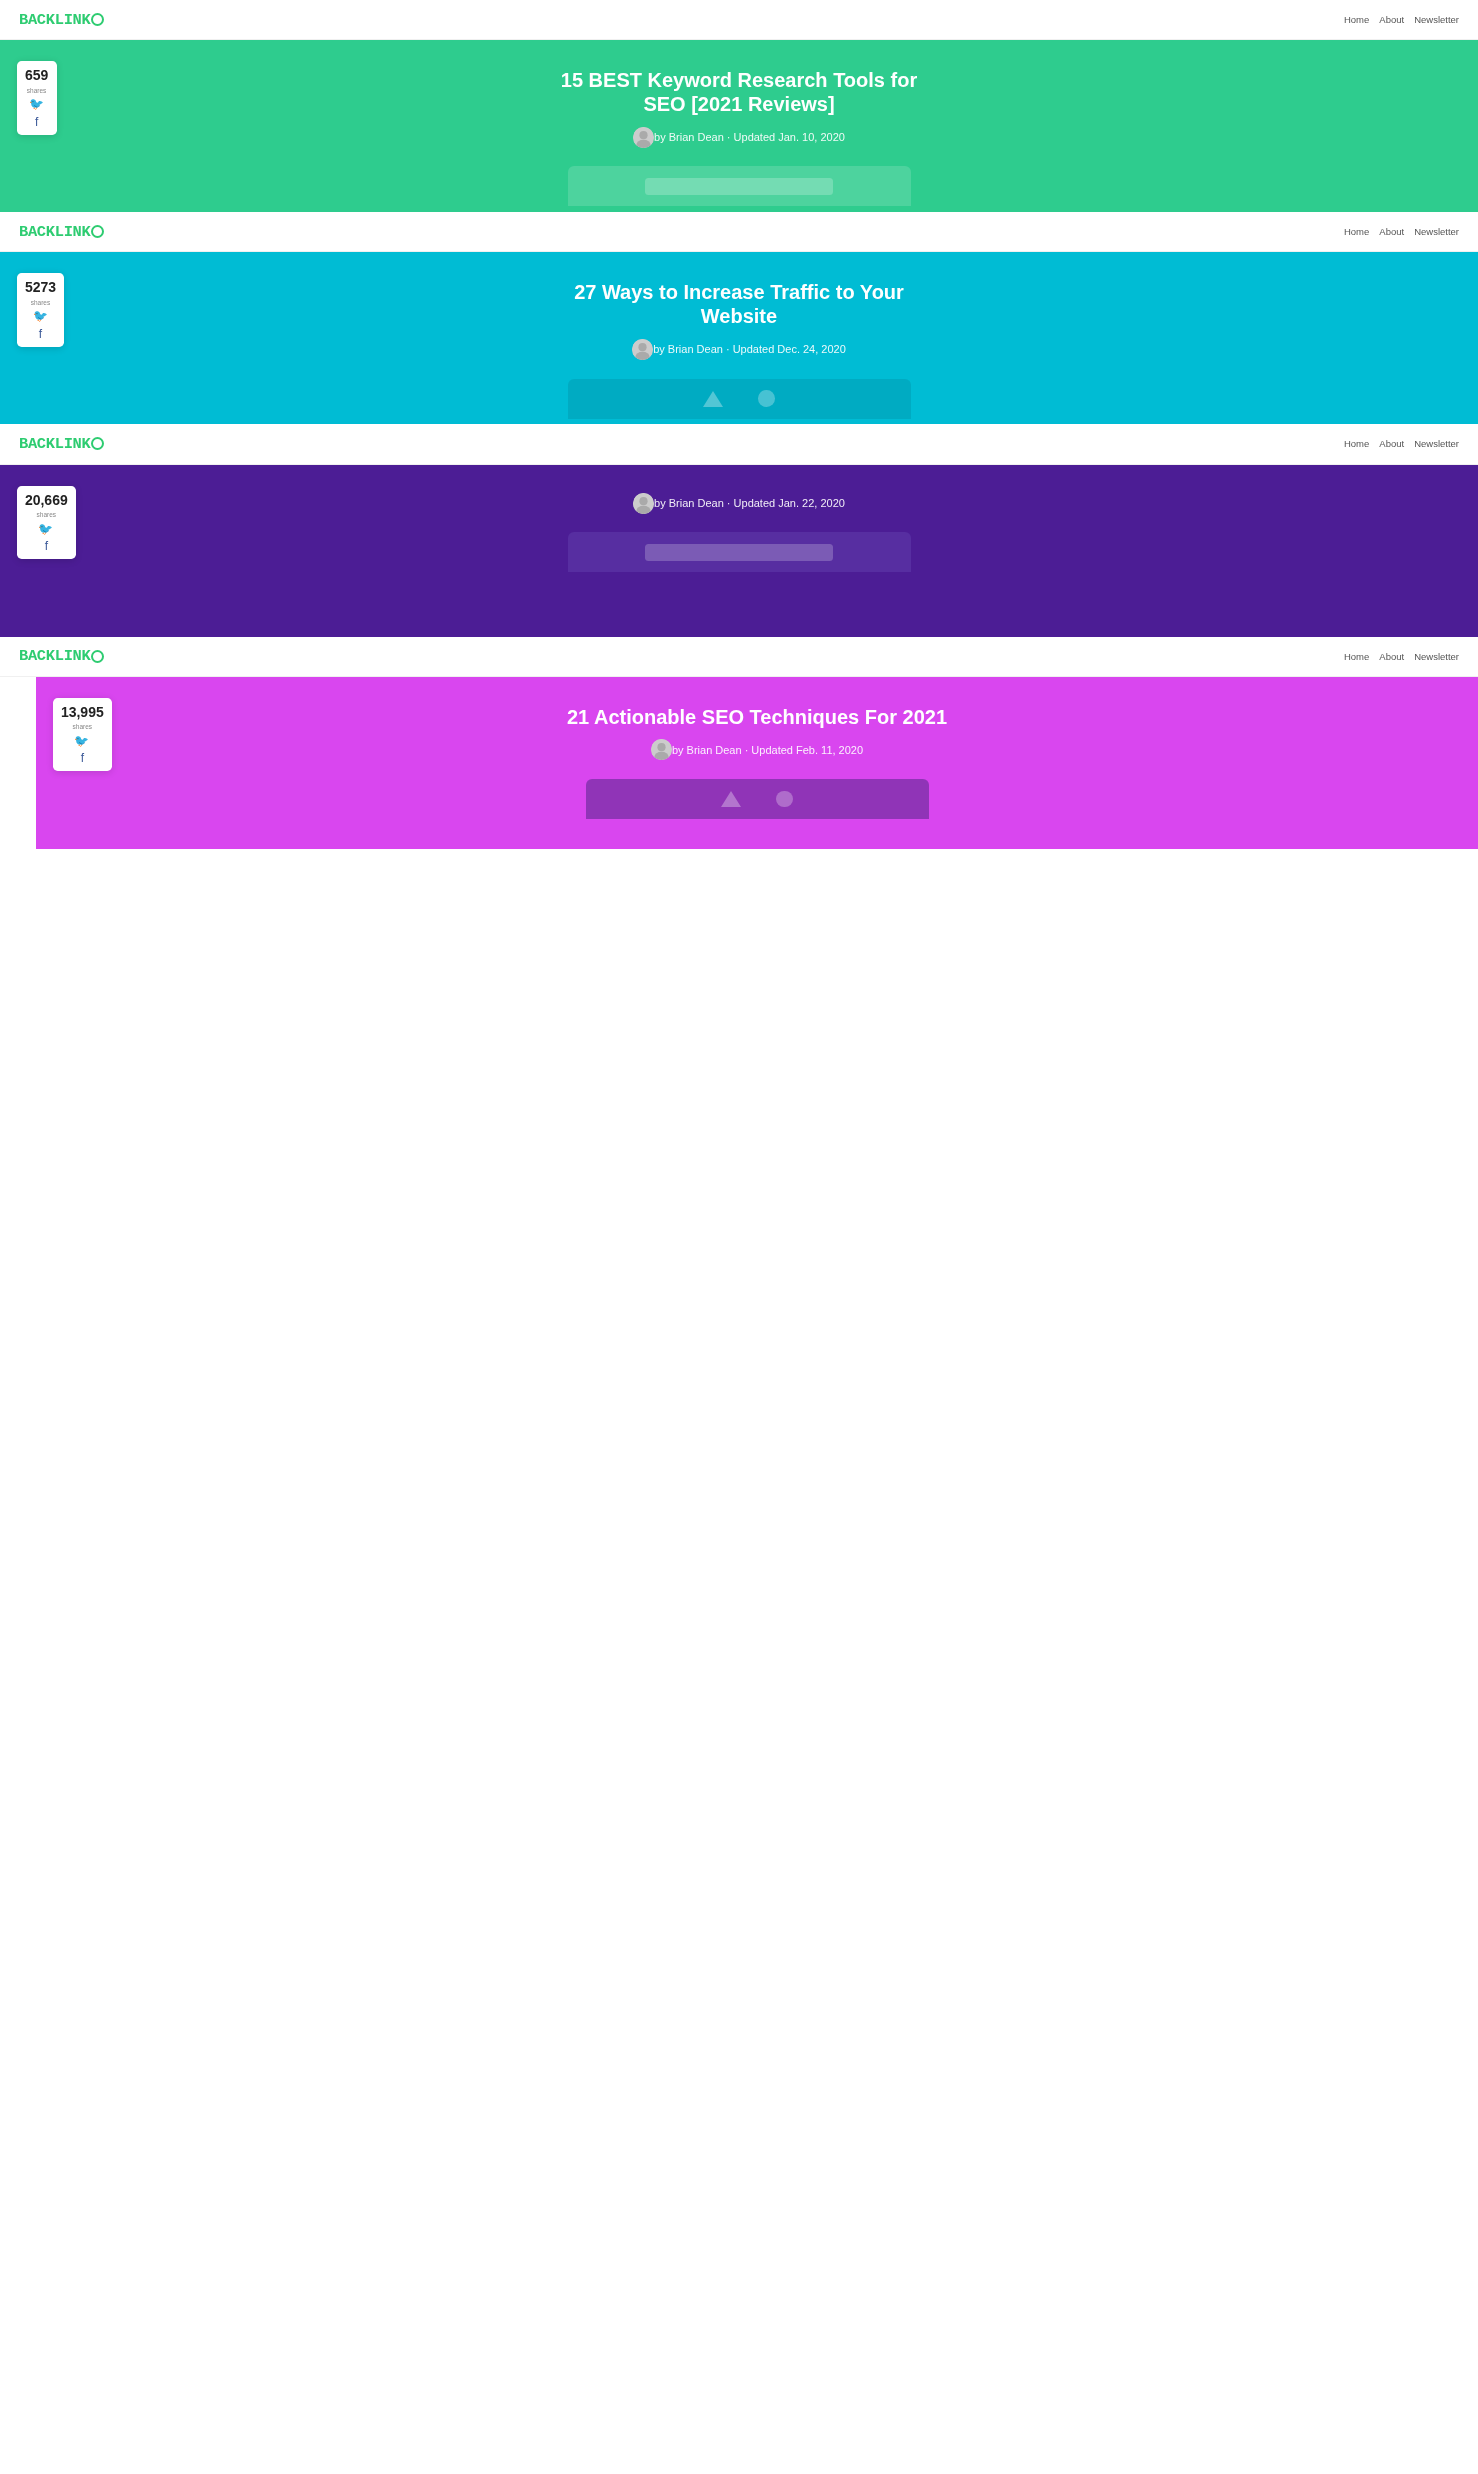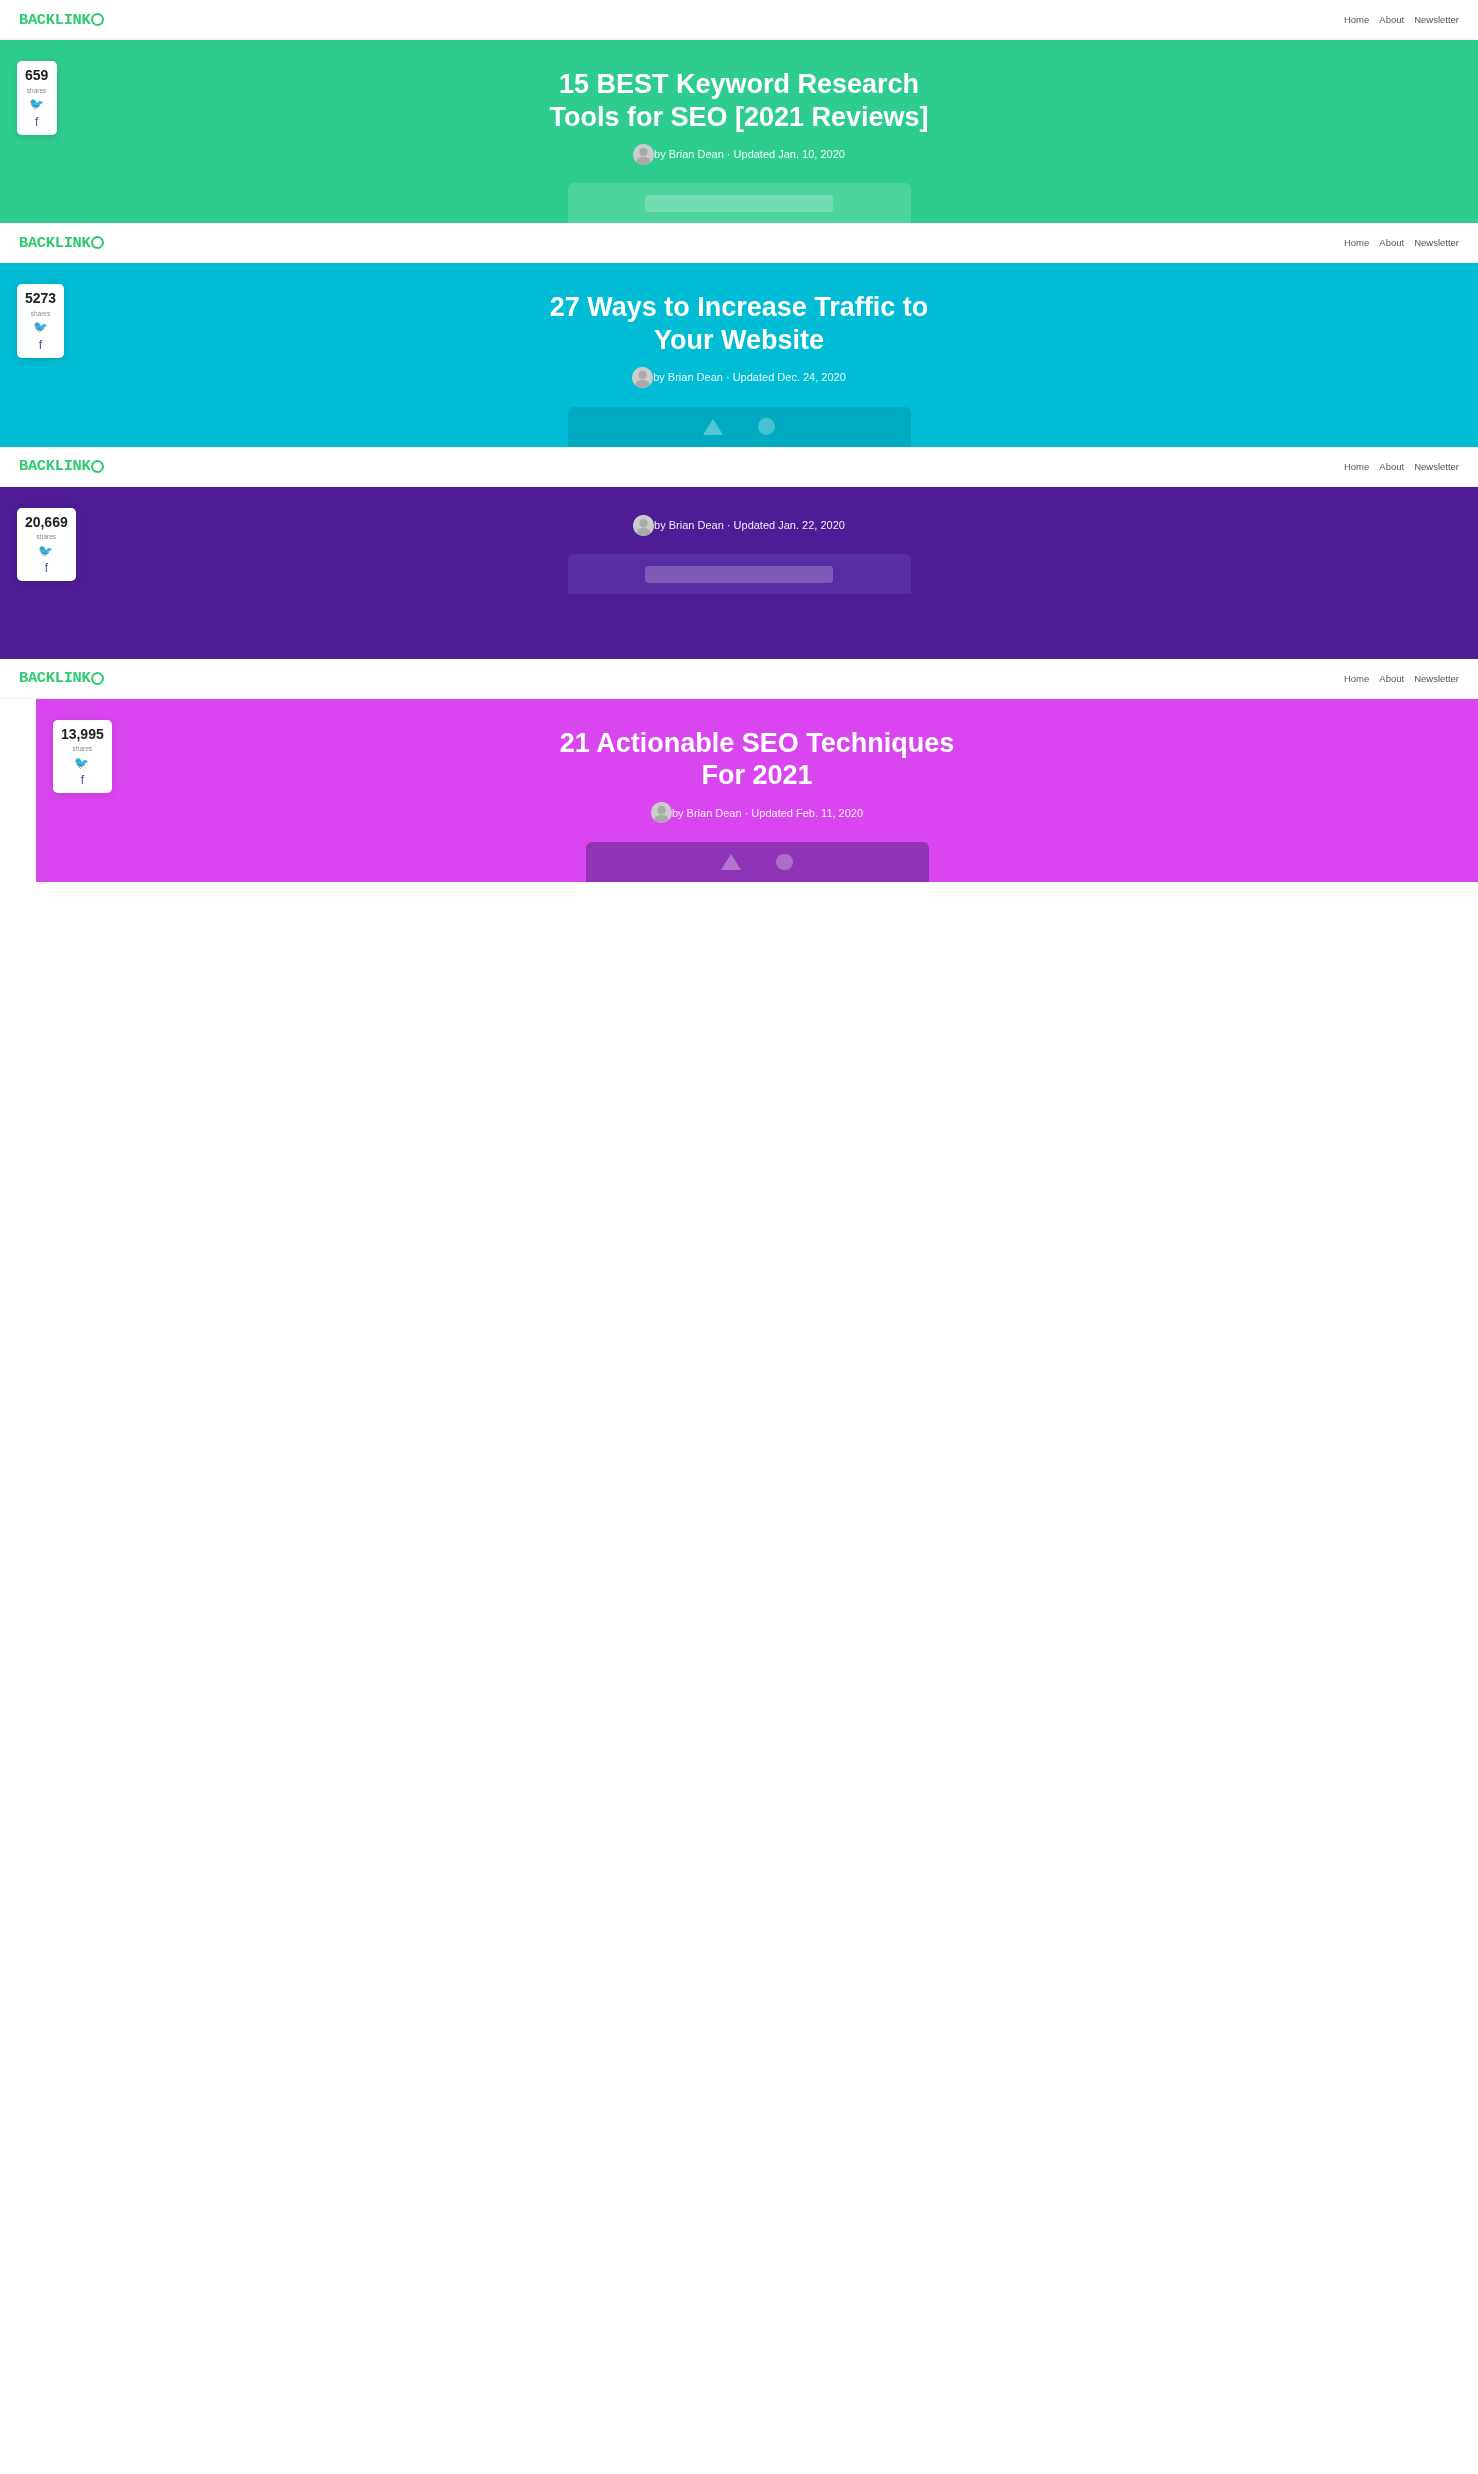--- a/index.html
+++ b/index.html
@@ -57,21 +57,21 @@
       justify-content: flex-start;
       overflow: hidden;
     }
     .hero-green { background: #2ecc8e; }
     .hero-teal  { background: #00bcd4; }
     .hero-purple { background: #4c1d95; }
     .hero-navy  { background: #d946ef; margin-left: 36px; }
 
     .hero-title {
       color: #fff;
-      font-size: 27px;
+      font-size: 20px;
       font-weight: 900;
       text-align: center;
       line-height: 1.2;
       max-width: 402px;
       margin-bottom: 10.6px;
       z-index: 2;
     }
     .hero-meta {
       display: flex;
       align-items: center;

